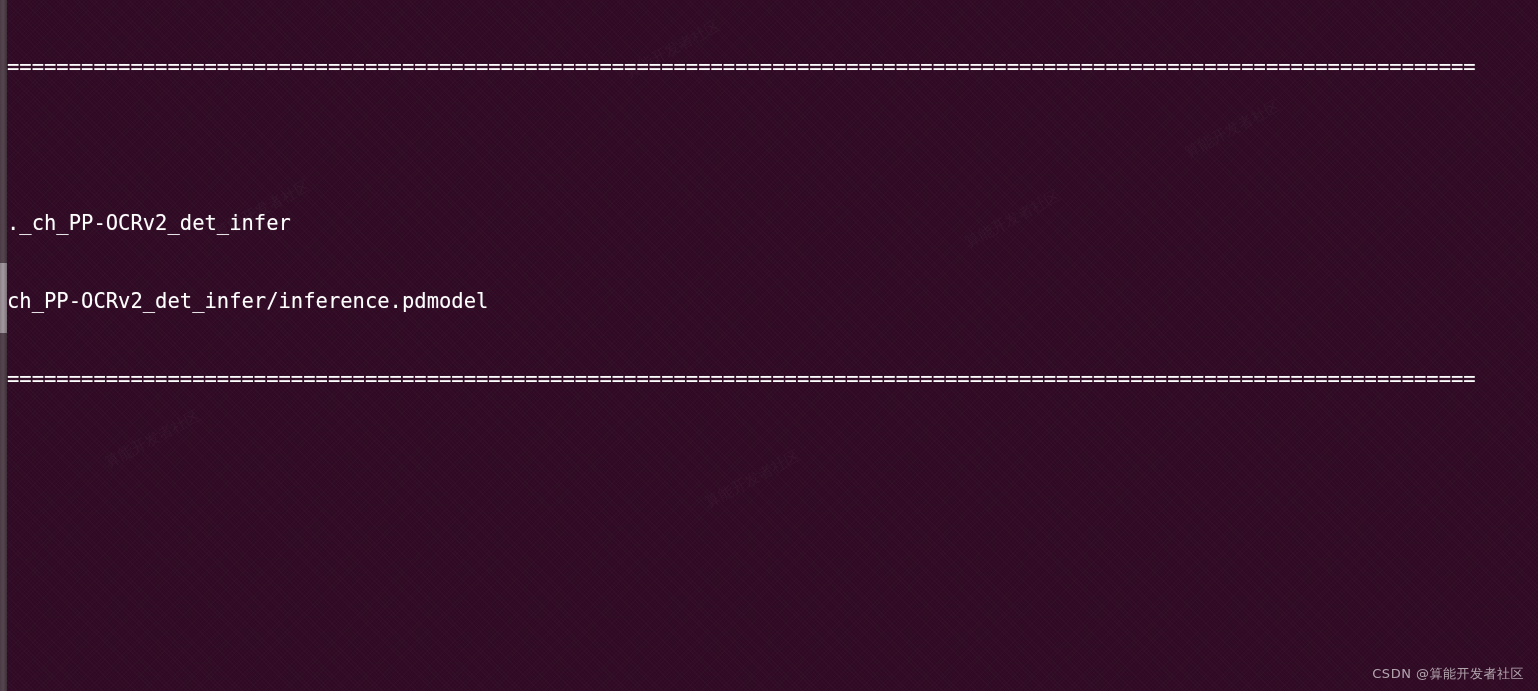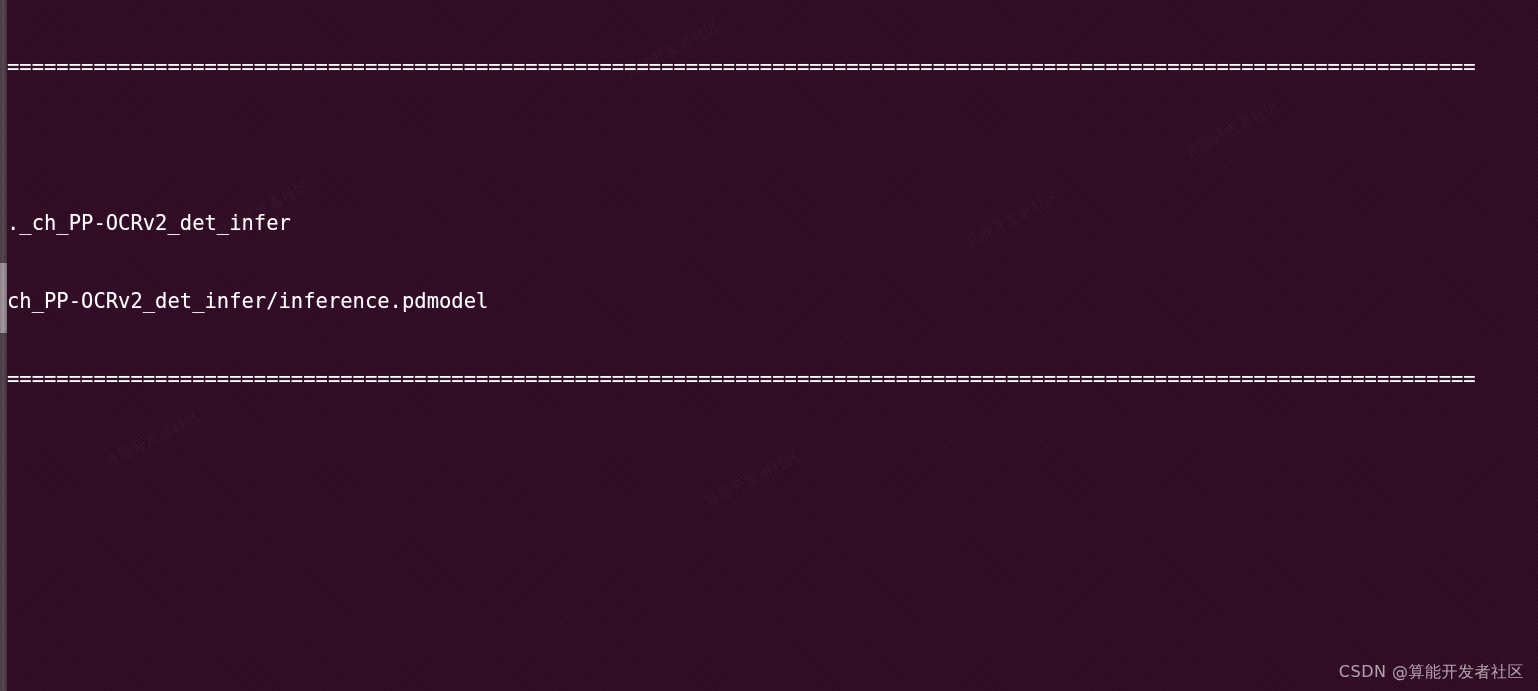--- a/index.html
+++ b/index.html
@@ -90,21 +90,21 @@
   .rule-line {
     letter-spacing: 0px;
   }
 
   #csdn-watermark {
     position: absolute;
     right: 14px;
     bottom: 8px;
     z-index: 6;
     font-family: "DejaVu Sans", "Liberation Sans", sans-serif;
-    font-size: 16px;
+    font-size: 13px;
     color: #c9bfc6;
     opacity: 0.85;
     letter-spacing: 0.5px;
     white-space: nowrap;
   }
 
   .wm-faint {
     position: absolute;
     z-index: 3;
     pointer-events: none;

